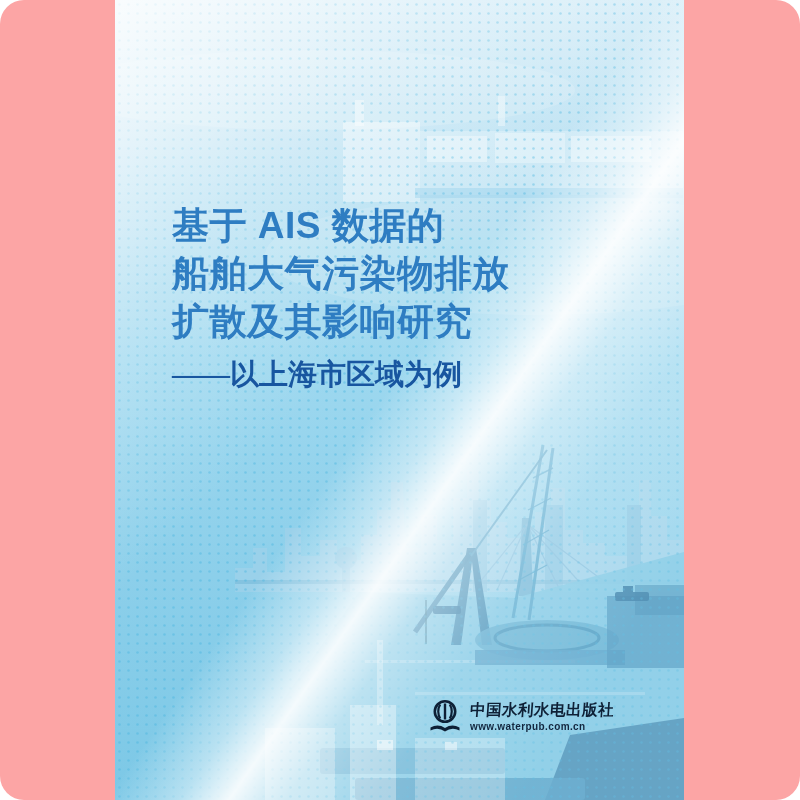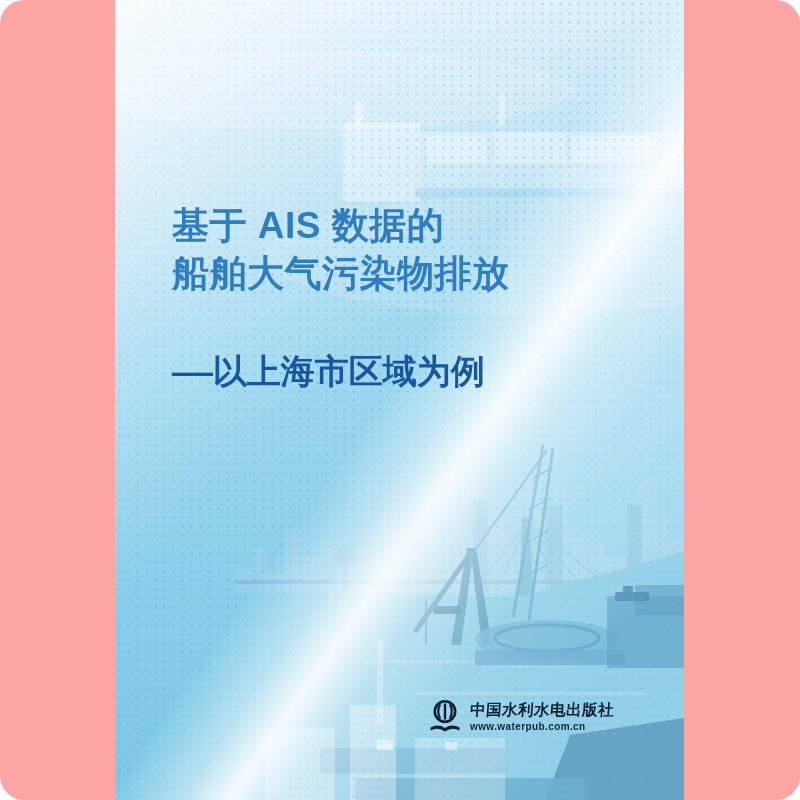--- a/index.html
+++ b/index.html
@@ -14,22 +14,22 @@
     overflow:hidden;background:#a9dcf1;
   }
   .cover svg.art{position:absolute;left:0;top:0;width:569px;height:800px;display:block;}
   .title-block{
     position:absolute;left:57px;top:202px;
     color:#2e7dc2;font-size:37px;line-height:48px;font-weight:600;
     letter-spacing:0.5px;white-space:nowrap;
   }
   .subtitle{
     position:absolute;left:57px;top:358px;
-    font-family:Liberation Mono, monospace;font-weight:bold;
-    color:#1856a0;font-size:34px;line-height:32px;white-space:nowrap;
+    font-family:Liberation Serif, serif;font-weight:bold;
+    color:#1856a0;font-size:29px;line-height:32px;white-space:nowrap;
   }
   .authors{
     position:absolute;left:57px;top:416px;
     color:#3f4448;font-size:17px;line-height:22px;letter-spacing:1px;white-space:nowrap;
   }
   .publisher{
     position:absolute;left:314px;top:699px;
     display:flex;align-items:center;gap:9px;color:#0e2036;
   }
   .publisher .logo{width:32px;height:36px;flex:0 0 auto;}
@@ -161,20 +161,21 @@
 
       <rect x="0" y="0" width="569" height="800" fill="url(#dots)"></rect>
 
       <rect x="0" y="0" width="569" height="800" fill="url(#corner)"></rect>
       <rect x="0" y="0" width="569" height="800" fill="url(#band)"></rect>
     </svg>
 
     <div class="title-block">
       <div>基于 AIS 数据的</div>
       <div>船舶大气污染物排放</div>
+      <div>扩散及其影响研究</div>
     </div>
 
     <div class="subtitle">——以上海市区域为例</div>
 
 
     <div class="publisher">
       <svg class="logo" viewBox="0 0 32 36" aria-hidden="true">
         <circle cx="16" cy="12.5" r="10.2" fill="none" stroke="#0e2036" stroke-width="2.6"></circle>
         <path d="M16,4.5 L16,20.5" stroke="#0e2036" stroke-width="2.4" fill="none"></path>
         <path d="M11.2,5.5 C8.6,9.5 8.6,15.5 11.2,19.5" stroke="#0e2036" stroke-width="2.2" fill="none"></path>

